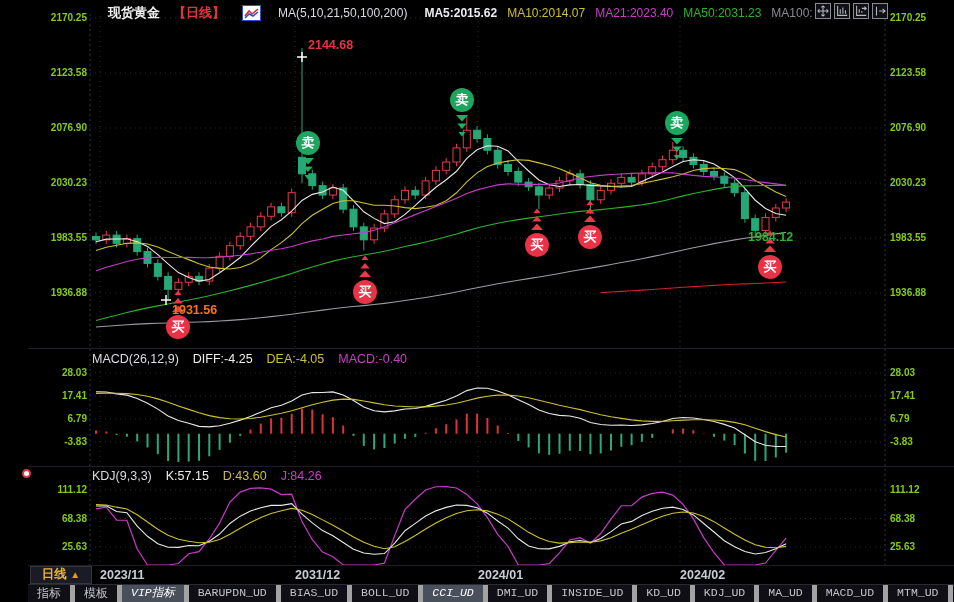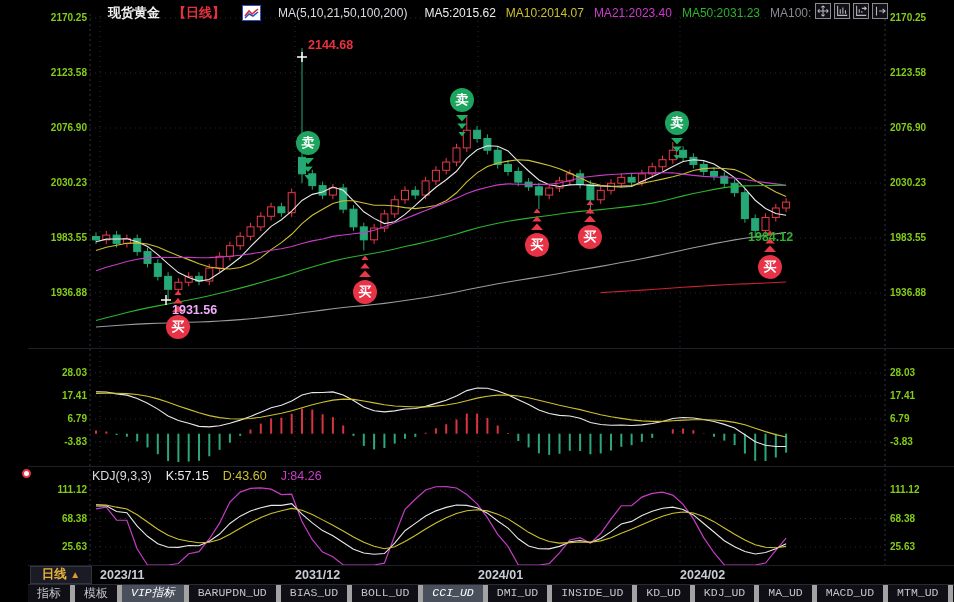--- a/index.html
+++ b/index.html
@@ -321,21 +321,21 @@
 
   <div class="header">
     <span class="title">现货黄金</span>
     <span class="period-tag">【日线】</span>
     <svg class="chart-ico" viewBox="0 0 17 14">
       <polyline points="2,10 6,5 9,8 15,3" fill="none" stroke="#d03030" stroke-width="1.6"></polyline>
       <polyline points="2,12 6,8 10,10 15,6" fill="none" stroke="#3050c8" stroke-width="1.6"></polyline>
     </svg>
     <span class="hdr">MA(5,10,21,50,100,200)</span>
     <span id="ma-values" style="display:flex;gap:10px;">
-        <span style="color: rgb(237, 237, 240);">MA5:2015.62</span>
+        <span style="color: rgb(237, 237, 240); font-weight: bold;">MA5:2015.62</span>
         <span style="color: rgb(205, 192, 47);">MA10:2014.07</span>
         <span style="color: rgb(204, 60, 204);">MA21:2023.40</span>
         <span style="color: rgb(45, 179, 45);">MA50:2031.23</span>
         <span style="color: rgb(138, 138, 146);">MA100:</span>
         <span class="uarrow" style="color: rgb(232, 35, 45); margin-left: -6px;">↑</span>
       </span>
   </div>
 
   <div class="toolbar" id="toolbar">
       <div class="tbtn"><svg width="14" height="14" viewBox="0 0 16 16">
@@ -345,20 +345,26 @@
           <path d="M3 2v11h11M6 11V6M9 11V4M12 11V7" fill="none" stroke="#b8b8c0" stroke-width="1.2"></path>
         </svg></div>
       <div class="tbtn"><svg width="14" height="14" viewBox="0 0 16 16">
           <path d="M3 2v11h11M6 10V6M9 10V8M9 5h5M12 3l2 2-2 2" fill="none" stroke="#b8b8c0" stroke-width="1.2"></path>
         </svg></div>
       <div class="tbtn"><svg width="14" height="14" viewBox="0 0 16 16">
           <path d="M4 3v10M7 8h7M11 5.5L13.8 8 11 10.5" fill="none" stroke="#b8b8c0" stroke-width="1.2"></path>
         </svg></div>
     </div>
 
+  <div class="phead" style="top:352px;">
+    <span class="hdr">MACD(26,12,9)</span>
+    <span class="w">DIFF:-4.25</span>
+    <span class="y">DEA:-4.05</span>
+    <span class="m">MACD:-0.40</span>
+  </div>
 
   <div class="phead" style="top:469px;">
     <span class="hdr">KDJ(9,3,3)</span>
     <span class="w">K:57.15</span>
     <span class="y">D:43.60</span>
     <span class="m">J:84.26</span>
   </div>
 
   <div class="hline" style="top:348px;"></div>
   <div class="hline" style="top:466px;"></div>
@@ -414,19 +420,19 @@
     <div class="alab r" style="top: 540.011px;">25.63</div>
     <div class="badge sell" style="left: 296px; top: 131px;">卖</div>
     <div class="badge sell" style="left: 450px; top: 88px;">卖</div>
     <div class="badge sell" style="left: 665px; top: 111px;">卖</div>
     <div class="badge buy" style="left: 166px; top: 315px;">买</div>
     <div class="badge buy" style="left: 353px; top: 280px;">买</div>
     <div class="badge buy" style="left: 525px; top: 233px;">买</div>
     <div class="badge buy" style="left: 578px; top: 225px;">买</div>
     <div class="badge buy" style="left: 758px; top: 255px;">买</div>
     <div class="anno" style="left: 308px; top: 38px; color: rgb(232, 51, 63);">2144.68</div>
-    <div class="anno" style="left: 172px; top: 303px; color: #f0abfc;">1931.56</div>
+    <div class="anno" style="left: 172px; top: 303px; color: #f97316;">1931.56</div>
     <div class="anno" style="left: 748px; top: 230px; color: rgb(45, 179, 45);">1984.12</div>
     <div class="dlab" style="left: 100px;">2023/11</div>
     <div class="dlab" style="left: 295px;">2031/12</div>
     <div class="dlab" style="left: 478px;">2024/01</div>
     <div class="dlab" style="left: 680px;">2024/02</div>
   </div>
 
 </body></html>

